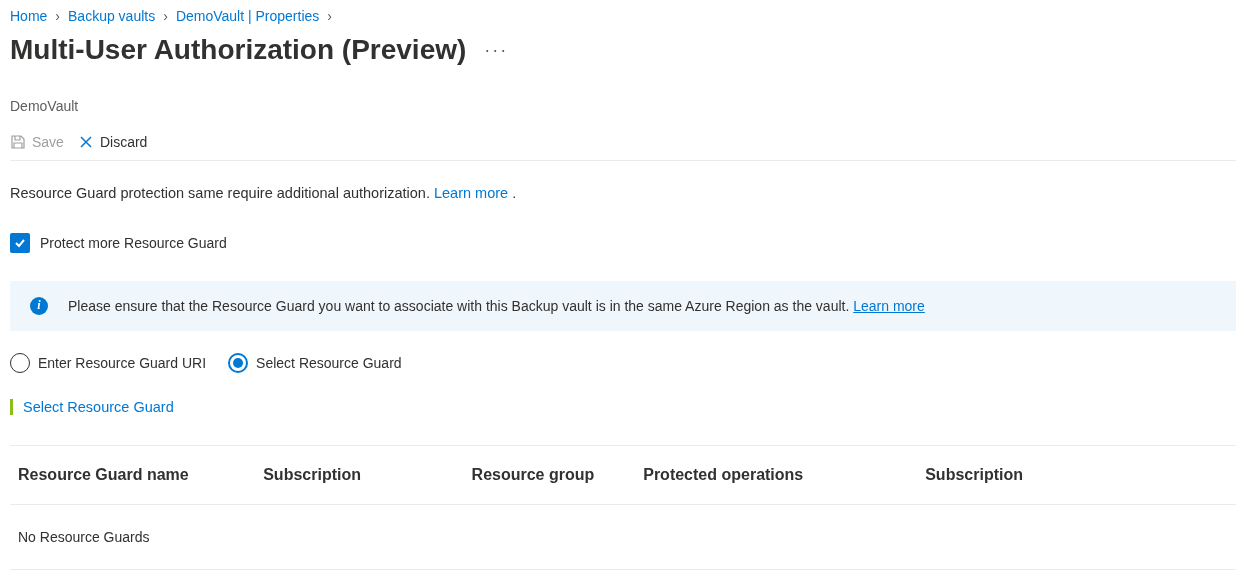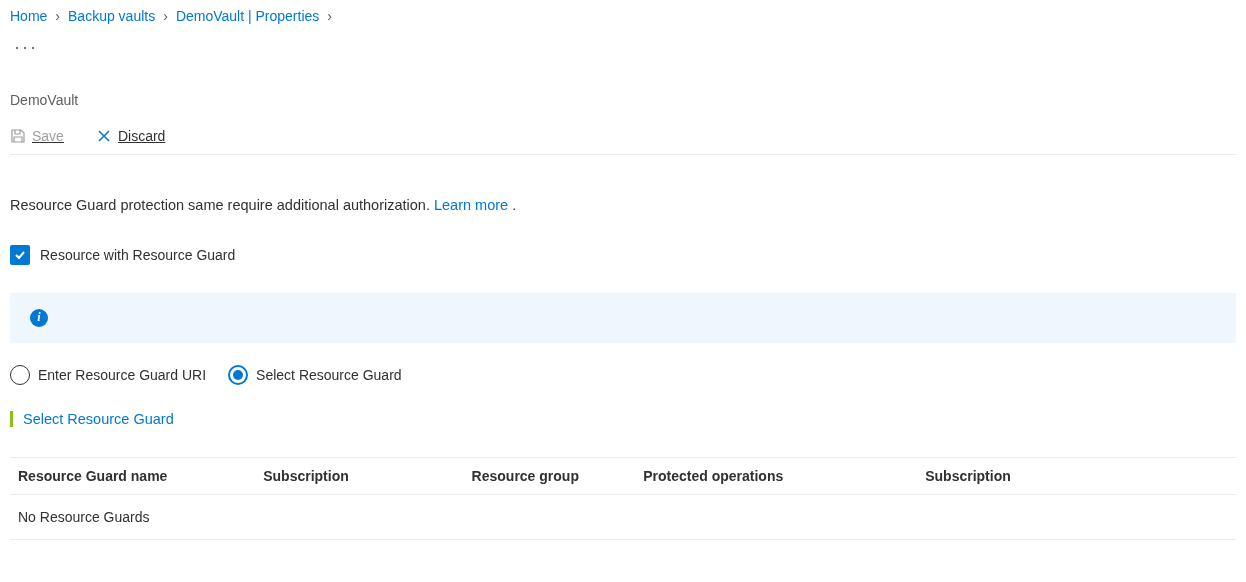--- a/index.html
+++ b/index.html
@@ -27,25 +27,23 @@
       margin-bottom: 2px;
     }
     .page-title {
       font-size: 28px;
       font-weight: 600;
       color: #323130;
     }
     .more-btn { color:#605e5c; font-size:18px; cursor:pointer; letter-spacing:2px; line-height:1; padding:4px; }
     .subtitle { color:#605e5c; font-size:14px; margin-bottom: 12px; margin-top: 32px; }
     .toolbar {
-      display:flex; align-items:center; gap:32px;
+      display:flex; align-items:center; gap:14px;
       padding: 8px 0 10px 0;
       border-bottom: 1px solid #edebe9;
-      margin-bottom: 18px;
-      text-decoration: underline;
     }
     .toolbar-btn {
       display:flex; align-items:center; gap:6px;
       cursor:pointer; background:none; border:none; font-size:14px;
       font-family:inherit;
     }
     .toolbar-btn.disabled { color:#a19f9d; cursor:default; }
     .toolbar-btn.enabled { color:#323130; }
     .intro-text { font-size:14.5px; color:#323130; line-height:1.5; margin-bottom:28px; max-width:1236px;}
     .intro-text a { color:#0078d4; text-decoration:none; cursor:pointer; }
@@ -66,36 +64,37 @@
       flex-shrink:0;
     }
     .radio-group { display:flex; align-items:center; gap:22px; margin-bottom:26px; }
     .radio-option { display:flex; align-items:center; gap:8px; cursor:pointer; }
     .radio { width:20px; height:20px; border-radius:50%; border:1px solid #323130; display:flex; align-items:center; justify-content:center; }
     .radio.selected { border:2px solid #0078d4; }
     .radio.selected::after { content:""; display:block; width:10px; height:10px; background:#0078d4; border-radius:50%; }
     .select-link-wrap { border-left:3px solid #8cbd18; padding-left:10px; margin-bottom:30px; }
     .select-link { color:#0078d4; font-size:14.5px; cursor:pointer; }
     table { width:100%; border-collapse:collapse; }
-    th { text-align:left; font-weight:600; font-size:14px; padding:10px 8px; border-bottom:1px solid #edebe9; border-top:1px solid #edebe9;}
-    td { padding:14px 8px; border-bottom:1px solid #edebe9; font-size:14px; }
+    th { text-align:left; font-weight:600; font-size:16px; padding:20px 8px; border-bottom:1px solid #edebe9; border-top:1px solid #edebe9;}
+    td { padding:24px 8px; border-bottom:1px solid #edebe9; font-size:14px; }
   </style>
 </head>
 <body>
 
 <nav class="breadcrumb">
   <a>Home</a>
   <span class="sep">›</span>
   <a>Backup vaults</a>
   <span class="sep">›</span>
   <a>DemoVault | Properties</a>
   <span class="sep">›</span>
 </nav>
 
 <div class="page-title-row">
+  <h1 class="page-title">Multi-User Authorization (Preview)</h1>
   <span class="more-btn">···</span>
 </div>
 <div class="subtitle">DemoVault</div>
 
 <div class="toolbar">
   <button class="toolbar-btn disabled">
     <svg width="16" height="16" viewBox="0 0 16 16">
       <path fill="none" stroke="#a19f9d" stroke-width="1.2" d="M2 2h9l3 3v9H2z M5 2v4h5V2 M4 9h8v5H4z"></path>
     </svg>
     <span>Save</span>
@@ -112,25 +111,28 @@
   <br>
   <span>Resource Guard protection same require additional authorization. </span><a>Learn more</a><span> .</span>
 </div>
 
 <div class="checkbox-row">
   <div class="checkbox">
     <svg width="14" height="14" viewBox="0 0 14 14">
       <path fill="none" stroke="#fff" stroke-width="2" d="M3 7l3 3 5-6"></path>
     </svg>
   </div>
-  <span>Resource with Resource Guard</span>
+  <span>Protect more Resource Guard</span>
 </div>
 
 <div class="info-box">
   <div class="info-icon">i</div>
+  <div>
+    <span>Please ensure that the Resource Guard you want to associate with this Backup vault is in the same Azure Region as the vault. </span><a>Learn more</a>
+  </div>
 </div>
 
 <div class="radio-group">
   <div class="radio-option">
     <div class="radio"></div>
     <span>Enter Resource Guard URI</span>
   </div>
   <div class="radio-option">
     <div class="radio selected"></div>
     <span>Select Resource Guard</span>

